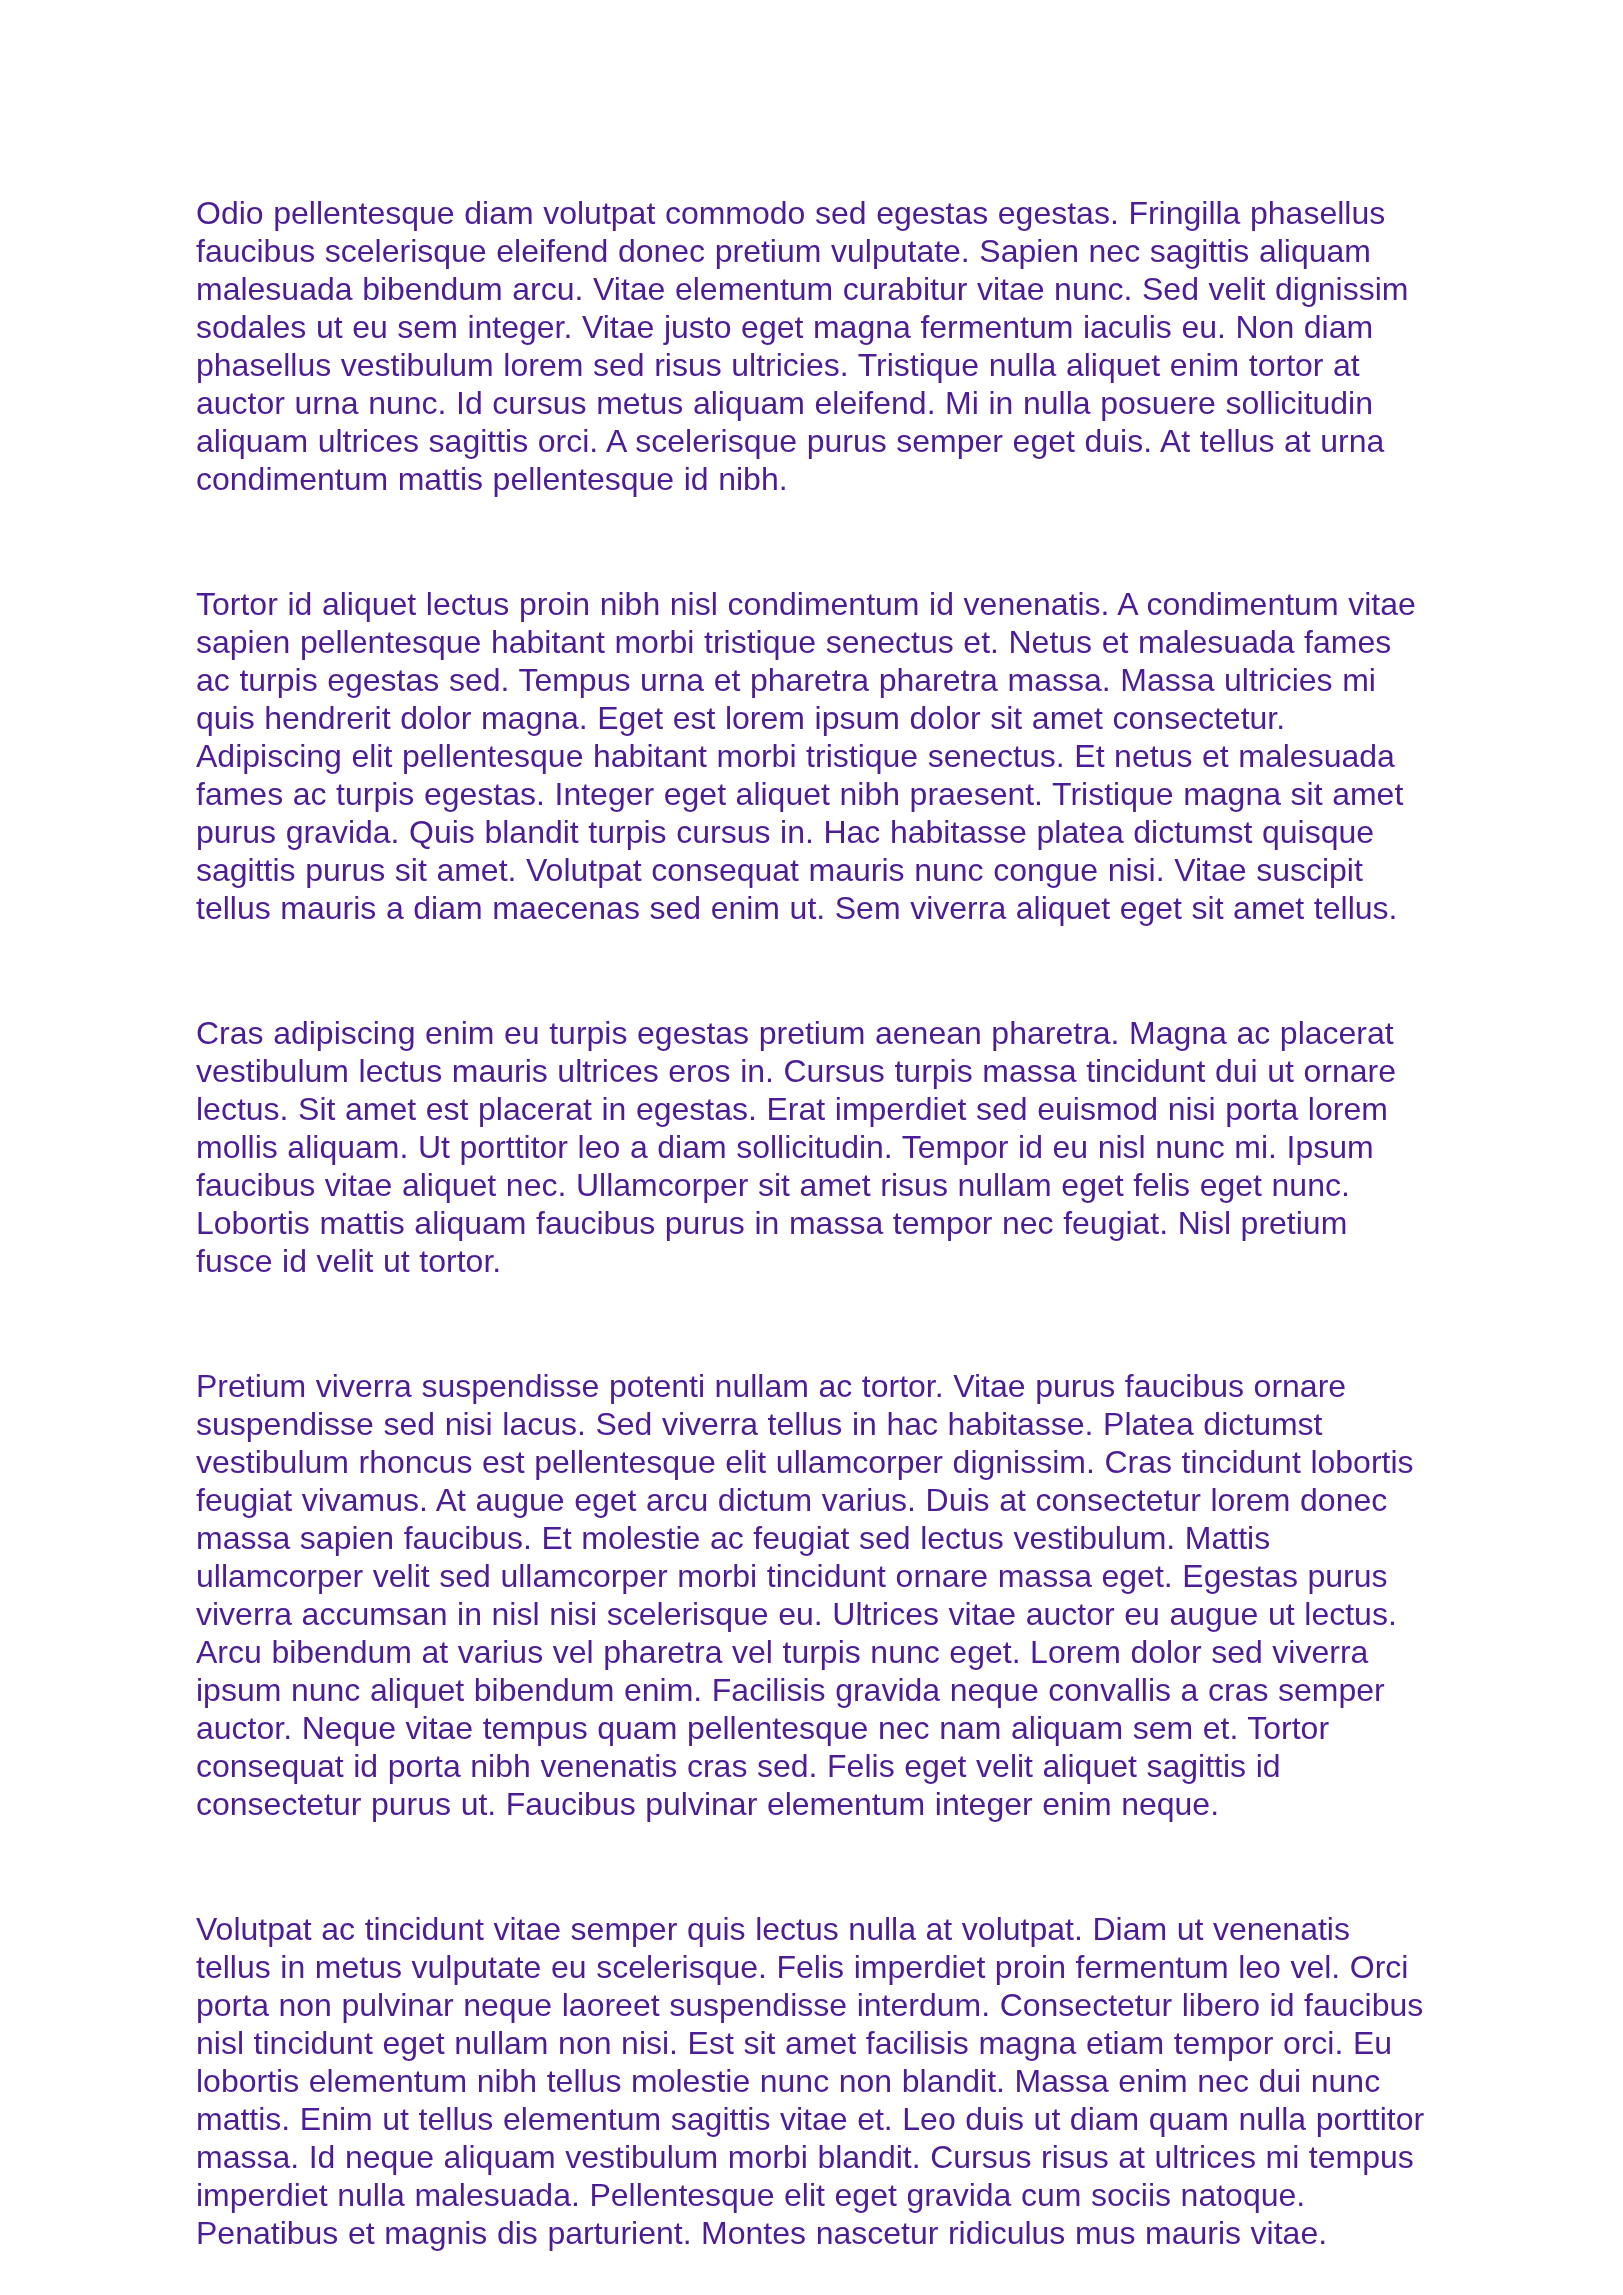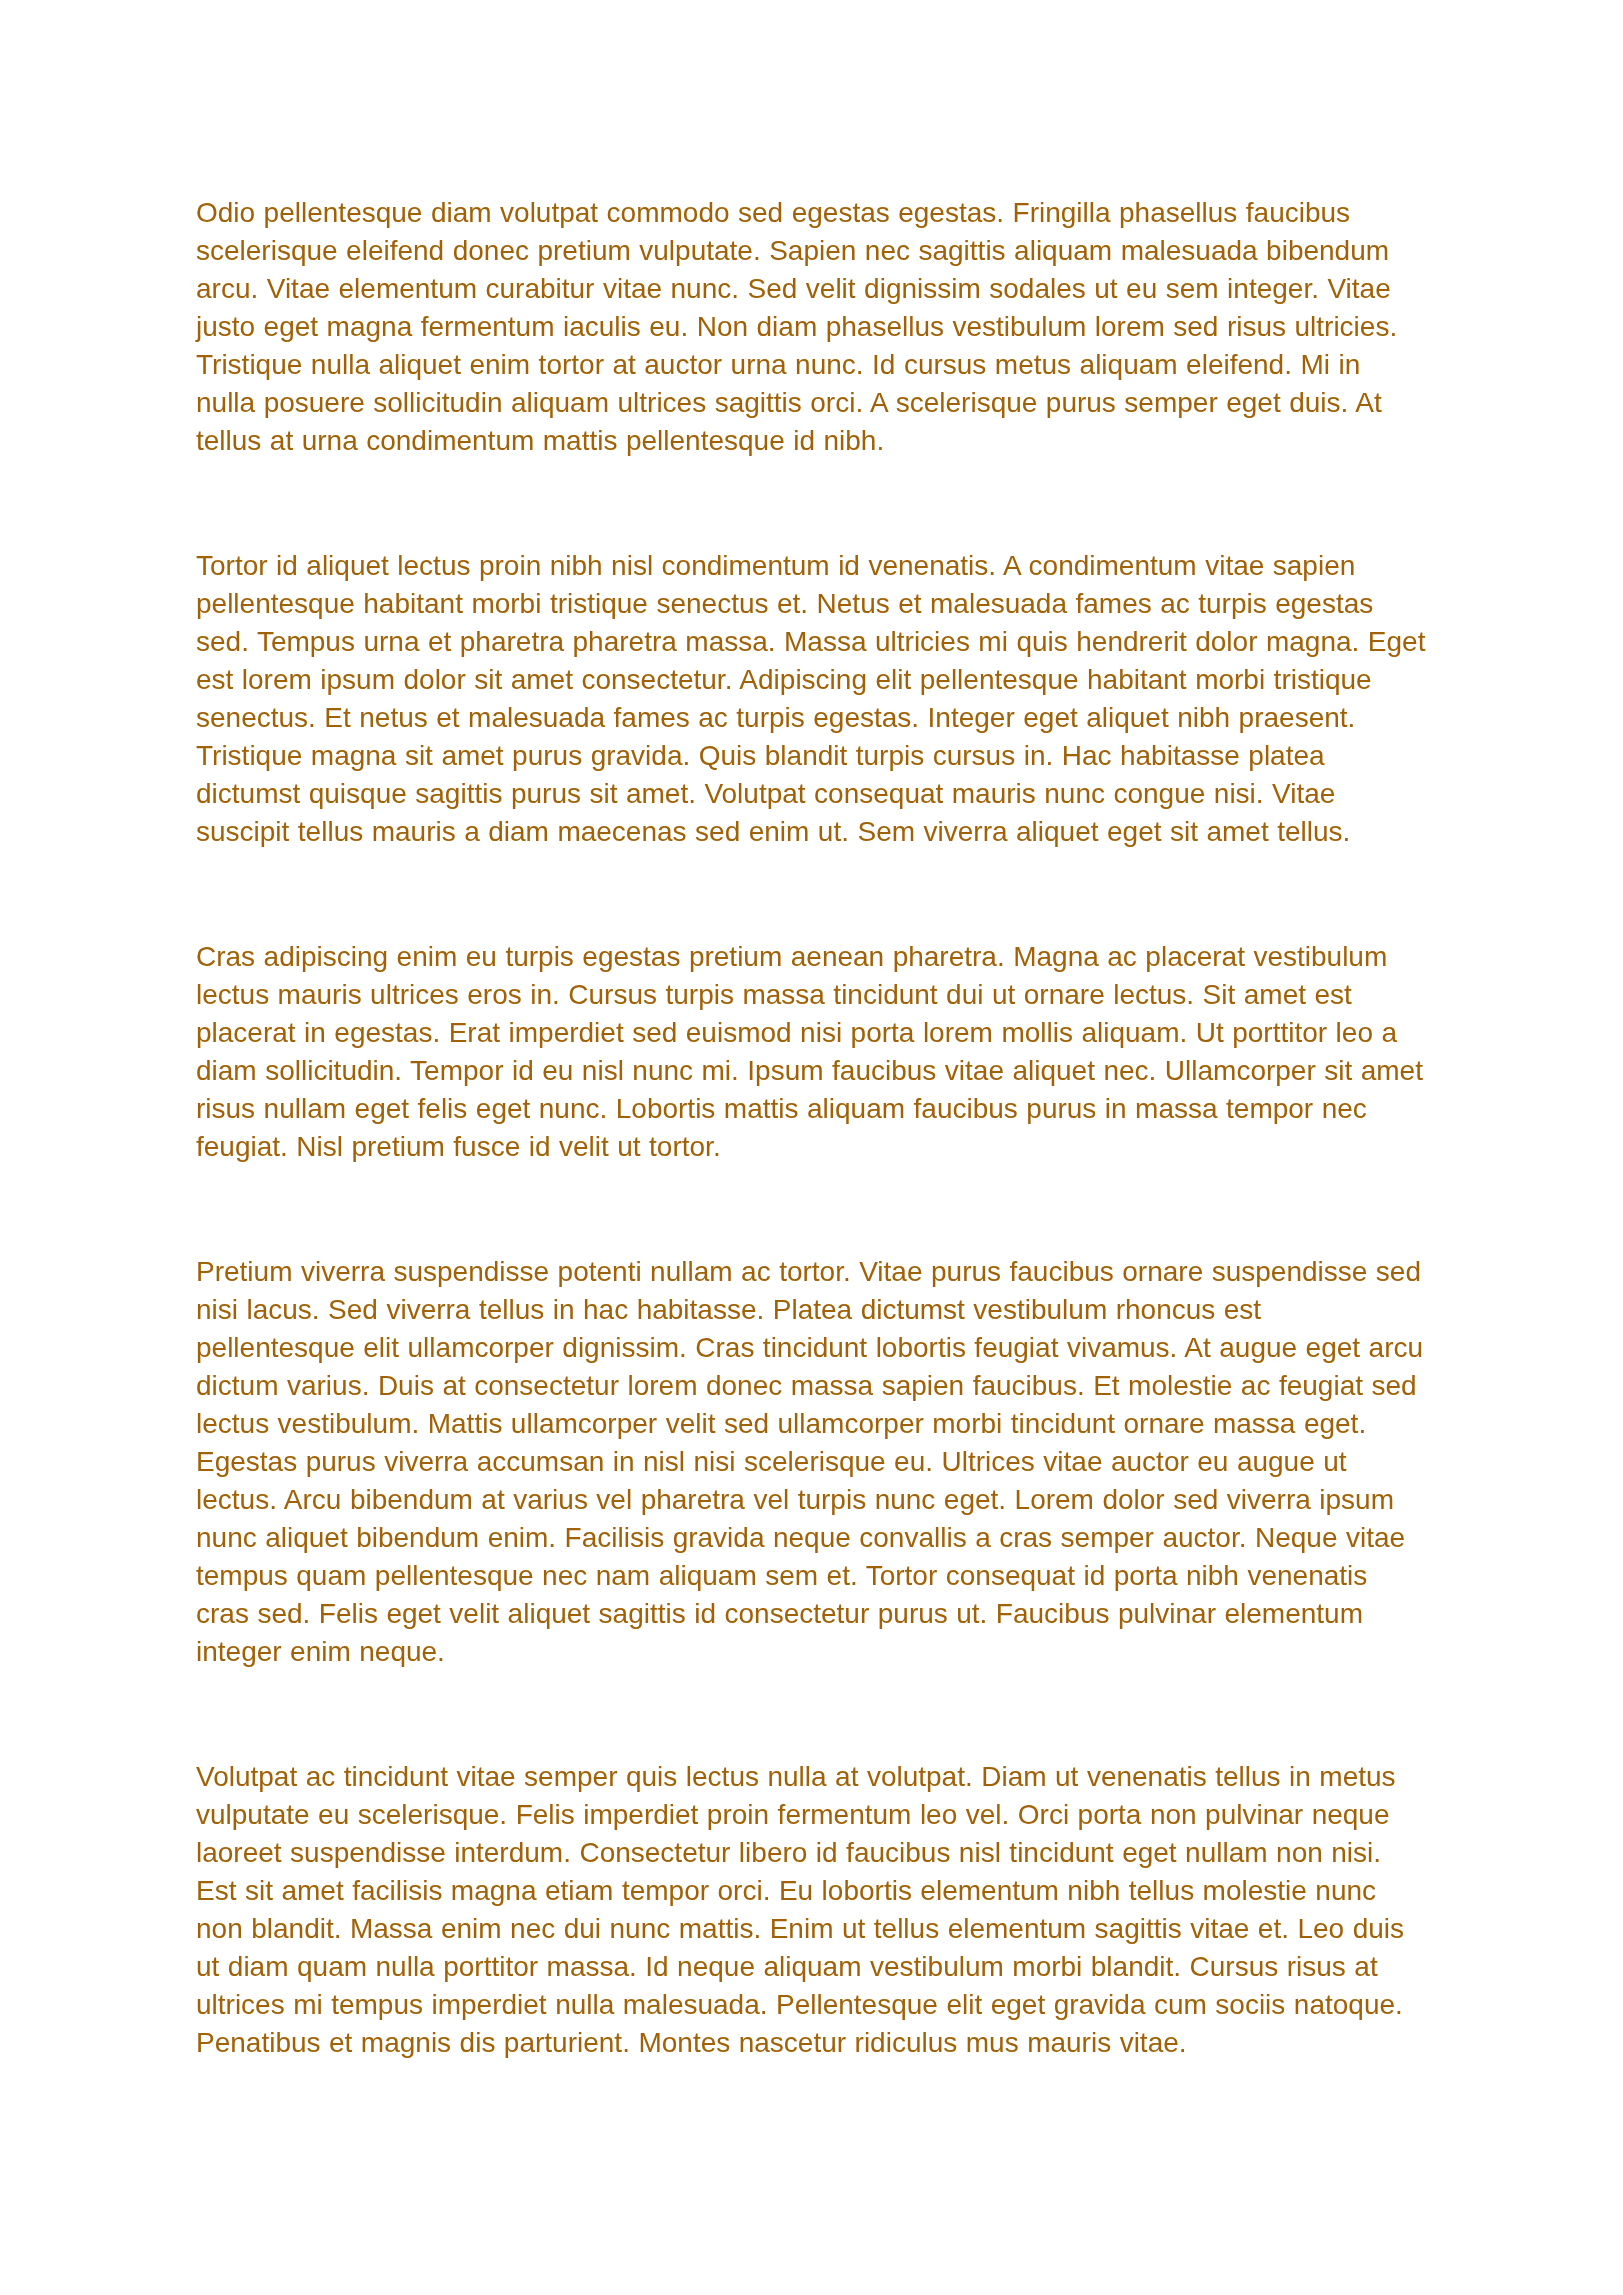--- a/index.html
+++ b/index.html
@@ -12,23 +12,23 @@
       width: 1623px;
       height: 2295px;
       overflow: hidden;
     }
     .page {
       width: 1623px;
       height: 2295px;
       background: #ffffff;
       padding: 194px 196px 0 196px;
       font-family: "Liberation Sans", sans-serif;
-      font-size: 28px;
+      font-size: 32px;
       line-height: 38px;
-      color: #a16207;
+      color: #4c1d95;
       text-align: left;
     }
     .page p {
       margin: 0 0 87px 0;
       padding: 0;
       word-spacing: 0.7px;
     }
   </style>
 </head>
 <body>

